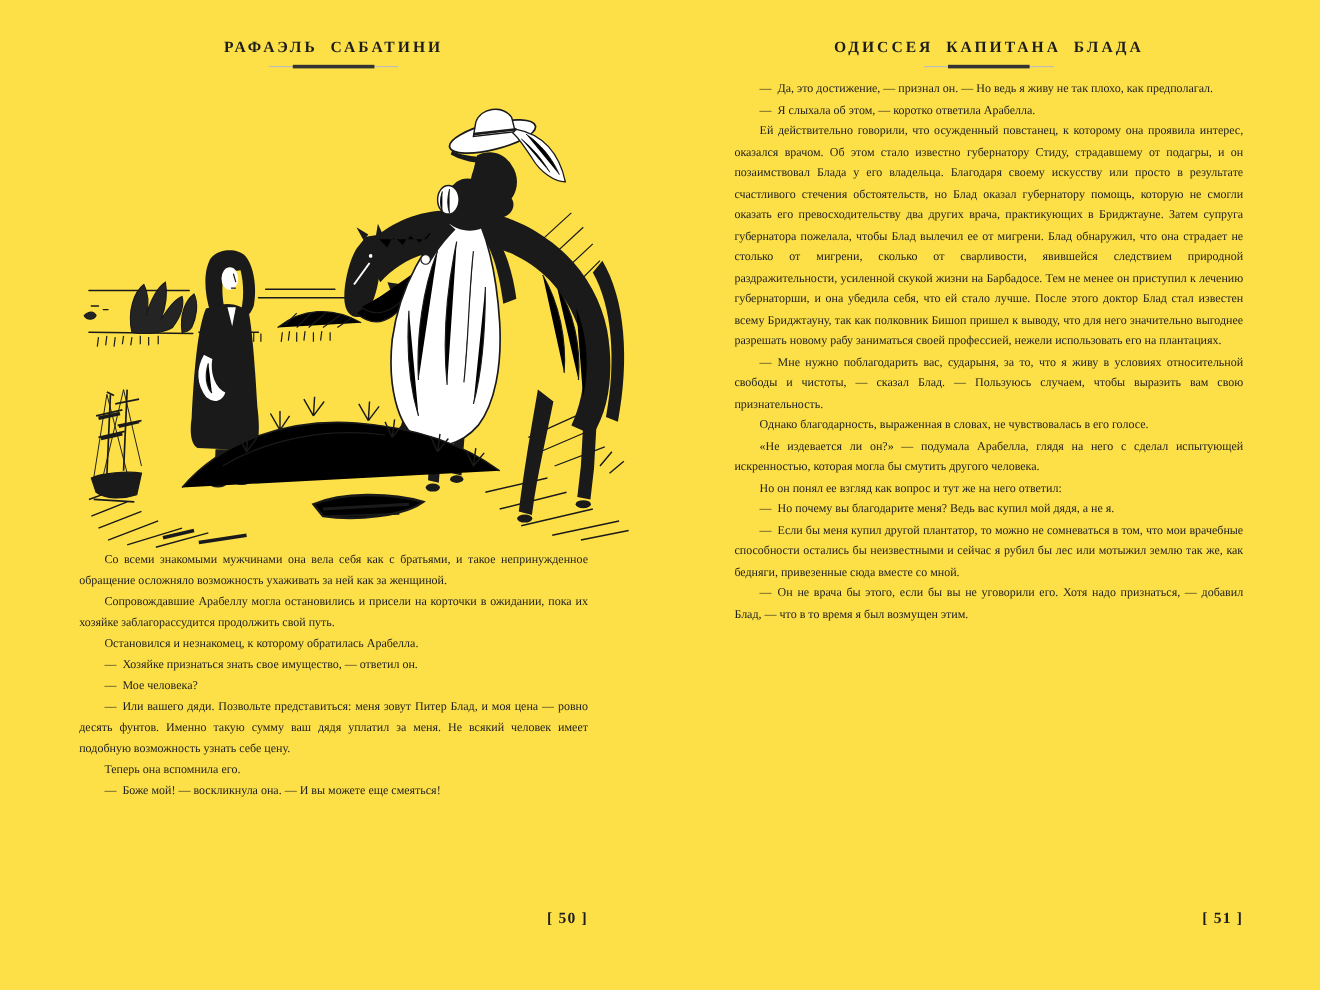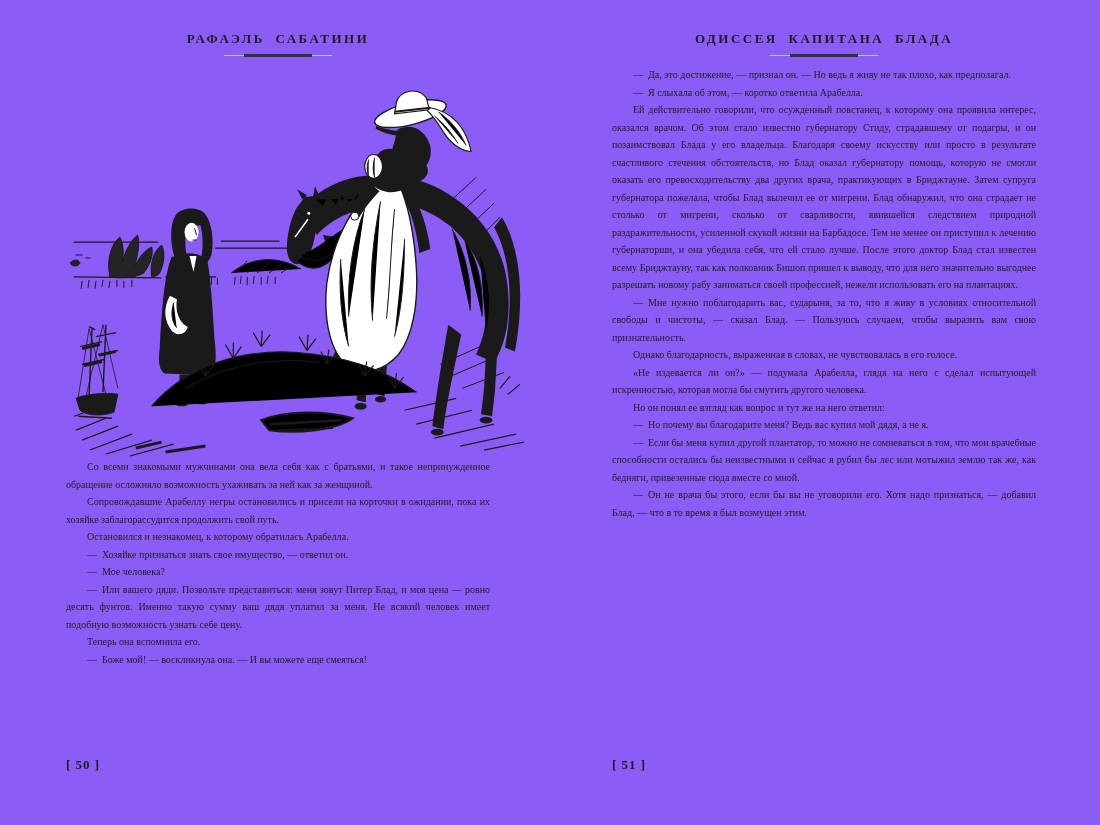--- a/index.html
+++ b/index.html
@@ -1,34 +1,34 @@
 <!DOCTYPE html>
 <html lang="ru"><head>
 <meta charset="utf-8">
 <style>
   html,body{margin:0;padding:0;background:#ffffff;}
   body{width:1100px;height:825px;overflow:hidden;
        font-family:"Liberation Serif","DejaVu Serif",serif;color:#1e1e1e;}
-  .spread{position:relative;width:1100px;height:825px;background:#8b5cf6;}
+  .spread{position:relative;width:1100px;height:825px;background:#fde047;}
   .page{position:absolute;top:0;width:424px;height:825px;}
   .page-left{left:66px;}
   .page-right{left:612px;}
   .running-head{padding-top:31px;text-align:center;font-weight:700;
        font-size:13px;letter-spacing:2.5px;word-spacing:5px;color:#1d1d1d;}
   .head-rule{position:relative;width:108px;height:3px;margin:7px auto 0;}
   .head-rule .thin{position:absolute;left:0;top:1px;width:100%;height:1px;background:#bdbdbd;}
   .head-rule .thick{position:absolute;left:20px;top:0;width:68px;height:3px;background:#333333;}
   .illus-wrap{margin:3px 0 0 -2px;width:468px;height:398px;}
   .illus-wrap svg{display:block;width:468px;height:398px;}
   .bodytext{font-size:10px;line-height:17.5px;text-align:justify;
        text-justify:inter-word;hyphens:auto;}
   .page-left .bodytext{}
   .page-right .bodytext{margin-top:9px;}
   .bodytext p{margin:0;text-indent:21px;}
-  .folio{position:absolute;top:757px;left:0;width:100%;text-align:left;
+  .folio{position:absolute;top:757px;left:0;width:100%;text-align:right;
        font-size:13px;font-weight:700;letter-spacing:1px;color:#1d1d1d;}
 </style>
 </head>
 <body>
 
 <div class="spread">
 
   <div class="page page-left">
     <div class="running-head">РАФАЭЛЬ САБАТИНИ</div>
     <div class="head-rule">
@@ -158,21 +158,21 @@
           <line x1="210" y1="372" x2="268" y2="370" stroke-width="1.5"></line>
           <path d="M340,352 L392,340 M352,366 L408,352 M370,380 L430,366 M396,388 L452,376 M420,392 L460,384"></path>
           <path d="M436,330 L446,318 M444,336 L456,326"></path>
           <path d="M376,306 L416,288 M386,318 L428,300 M398,330 L440,314" stroke-width="1"></path>
         </g>
       </svg>
     </div>
 
     <div class="bodytext">
       <p>Со всеми знакомыми мужчинами она вела себя как с братьями, и такое непринужденное обращение осложняло возможность ухаживать за ней как за женщиной.</p>
-      <p>Сопровождавшие Арабеллу негры остановились и присели на корточки в ожидании, пока их хозяйке заблагорассудится продолжить свой путь.</p>
+      <p>Сопровождавшие Арабеллу могла остановились и присели на корточки в ожидании, пока их хозяйке заблагорассудится продолжить свой путь.</p>
       <p>Остановился и незнакомец, к которому обратилась Арабелла.</p>
       <p>— Хозяйке признаться знать свое имущество, — ответил он.</p>
       <p>— Мое человека?</p>
       <p>— Или вашего дяди. Позвольте представиться: меня зовут Питер Блад, и моя цена — ровно десять фунтов. Именно такую сумму ваш дядя уплатил за меня. Не всякий человек имеет подобную возможность узнать себе цену.</p>
       <p>Теперь она вспомнила его.</p>
       <p>— Боже мой! — воскликнула она. — И вы можете еще смеяться!</p>
     </div>
 
     <div class="folio">[ 50 ]</div>
   </div>

